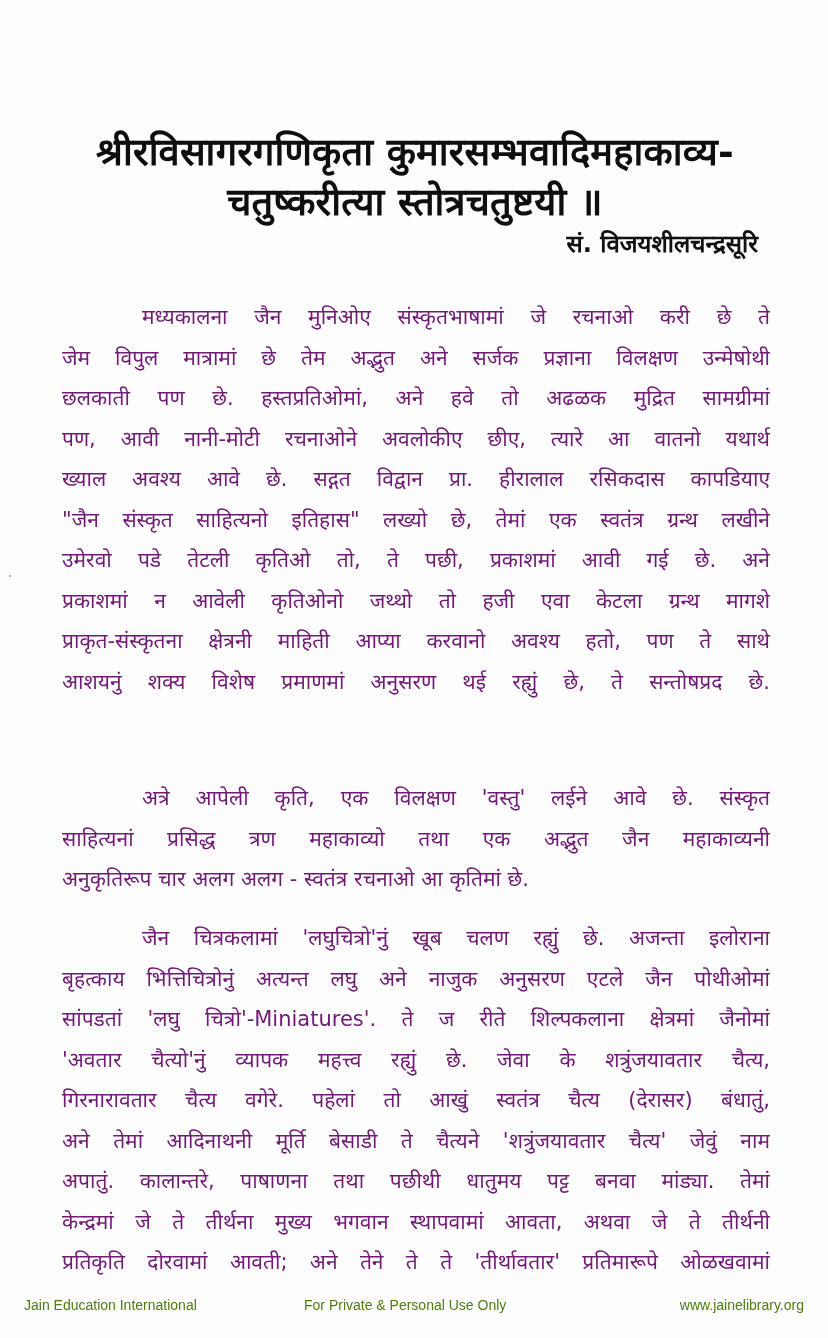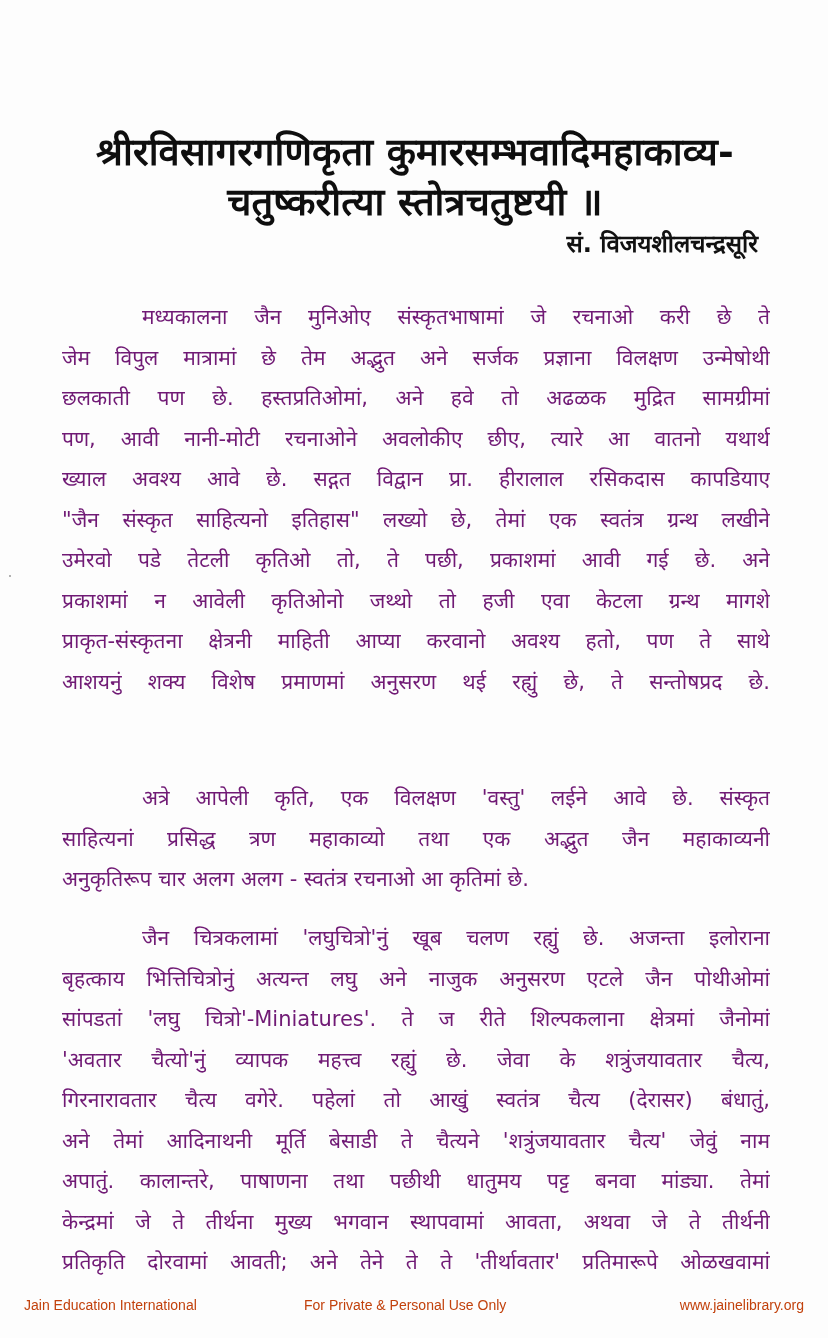--- a/index.html
+++ b/index.html
@@ -66,21 +66,21 @@
       padding-left: 80px;
     }
     .para1 { top: 297px; }
     .para2 { top: 778px; }
     .para3 { top: 900px; margin-top: 18px; }
     .footer {
       position: absolute;
       top: 1297px;
       font-family: "Liberation Sans", sans-serif;
       font-size: 14px;
-      color: #c2410c;
+      color: #4d7c0f;
     }
     .footer.left { left: 24px; }
     .footer.center { left: 304px; }
     .footer.right { right: 24px; }
     .margin-dot {
       position: absolute;
       left: 9px;
       top: 575px;
       width: 2px;
       height: 2px;

